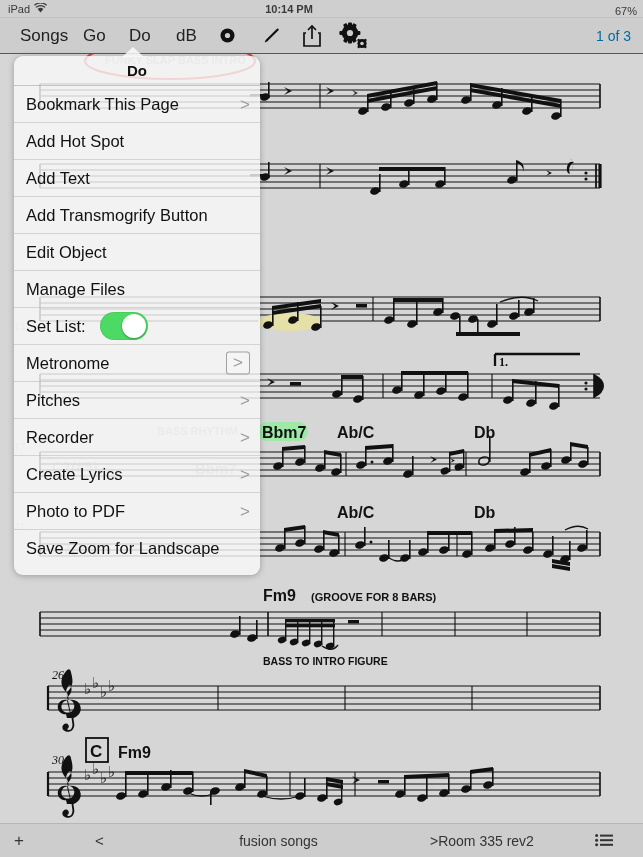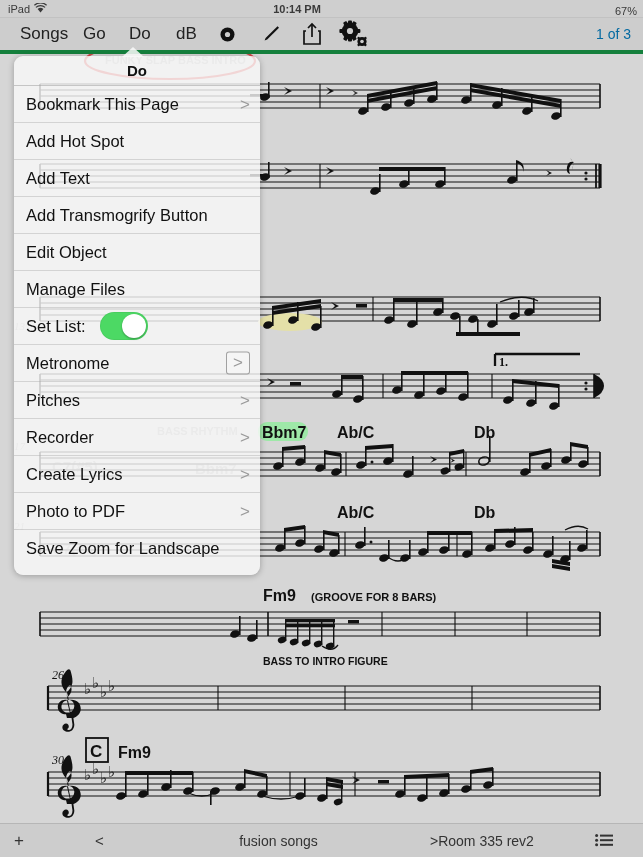--- a/index.html
+++ b/index.html
@@ -17,38 +17,38 @@
 
   
   .statusbar {
     position:absolute; left:0; top:0; width:643px; height:18px;
     background:#cfcfcf;
     display:flex; align-items:center;
     font-size:11px; color:#3a3a3a;
     border-bottom:1px solid #c2c2c2;
   }
   .sb-left { position:absolute; left:8px; display:flex; align-items:center; gap:4px; }
-  .sb-center { position:absolute; left:8px; width:578px; text-align:center; font-weight:bold; font-size:11px; }
+  .sb-center { position:absolute; left:0; width:578px; text-align:center; font-weight:bold; font-size:11px; }
   .sb-right { position:absolute; right:6px; display:flex; align-items:center; gap:4px;flex-direction:column; }
   .wifi-icon { display:inline-block; }
   .batt {
     width:22px; height:10px; border:1px solid #3a3a3a; border-radius:2px;
     position:relative; display:inline-block;
   }
   .batt:after{
     content:""; position:absolute; right:-3px; top:3px; width:2px; height:4px;
     background:#3a3a3a; border-radius:0 1px 1px 0;
   }
   .batt i { position:absolute; left:1px; top:1px; bottom:1px; width:66%; background:#3a3a3a; display:block; border-radius:1px;}
 
   
   .toolbar {
     position:absolute; left:0; top:18px; width:643px; height:36px;
     background:#cdcdcd;
-    border-bottom:4px solid #15803d;
+    border-bottom:1px solid #15803d;
     display:flex; align-items:center;
   }
   .tb-item {
     font-size:17px; color:#222; padding:0 6px; white-space:nowrap;
     display:flex; align-items:center; justify-content:center; height:36px;
   }
   .tb-icon { display:flex; align-items:center; justify-content:center; height:36px; width:34px; }
   .tb-right { position:absolute; right:12px; font-size:14px; color:#0369a1; }
 
   

